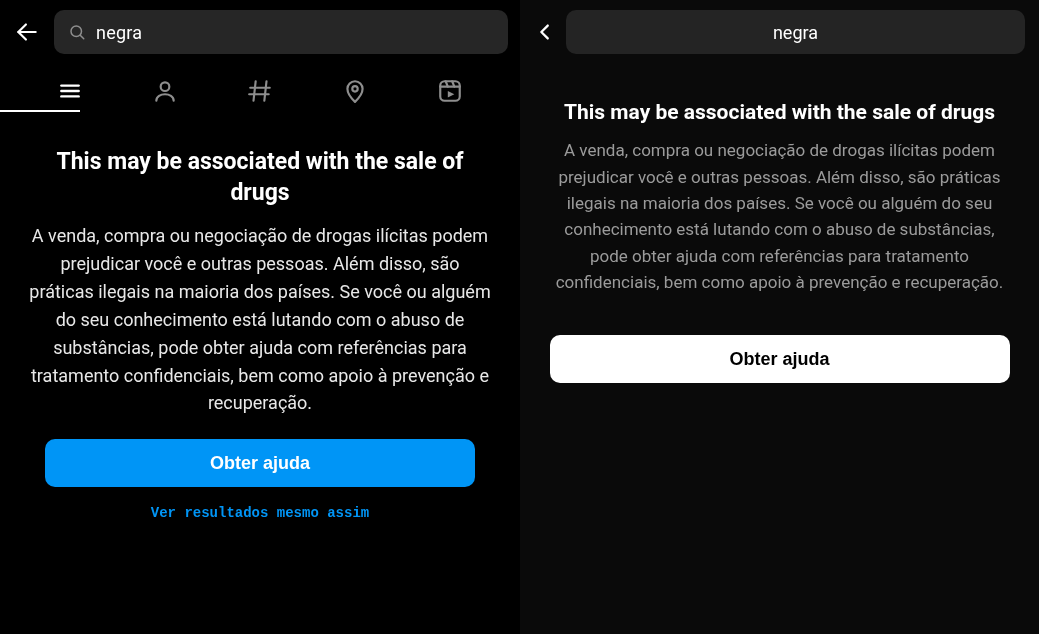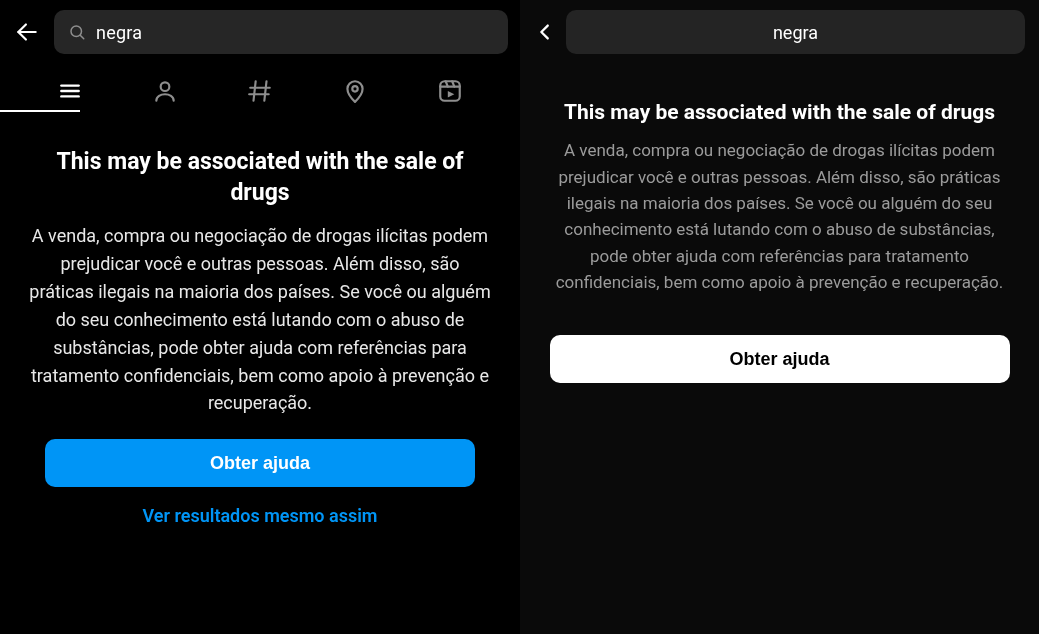--- a/index.html
+++ b/index.html
@@ -93,23 +93,24 @@
     border: none;
     border-radius: 10px;
     height: 48px;
     font-size: 18px;
     font-weight: 600;
     cursor: pointer;
     margin-bottom: 18px;
   }
   .link-blue {
     color: #0095f6;
-    font-size: 18px;
+    font-size: 14px;
     font-weight: 600;
     cursor: pointer;
+    font-family: Liberation Mono, monospace;
   }
 
   
   .right {
     width: 519px;
     height: 634px;
     background: #0a0a0a;
     color: #fff;
     display: flex;
     flex-direction: column;

